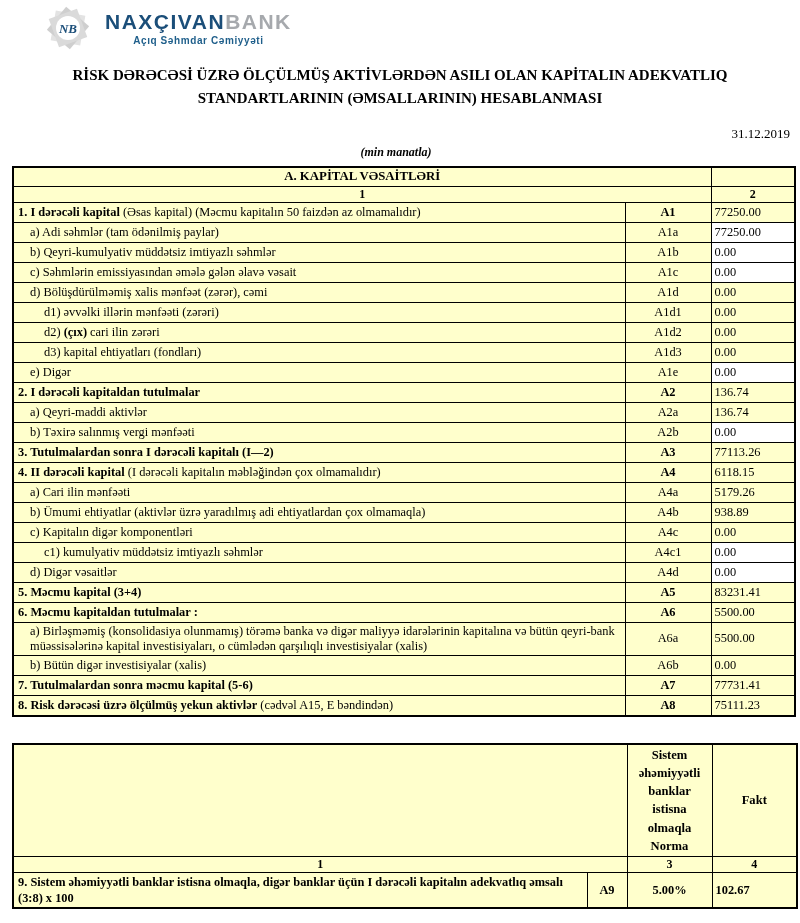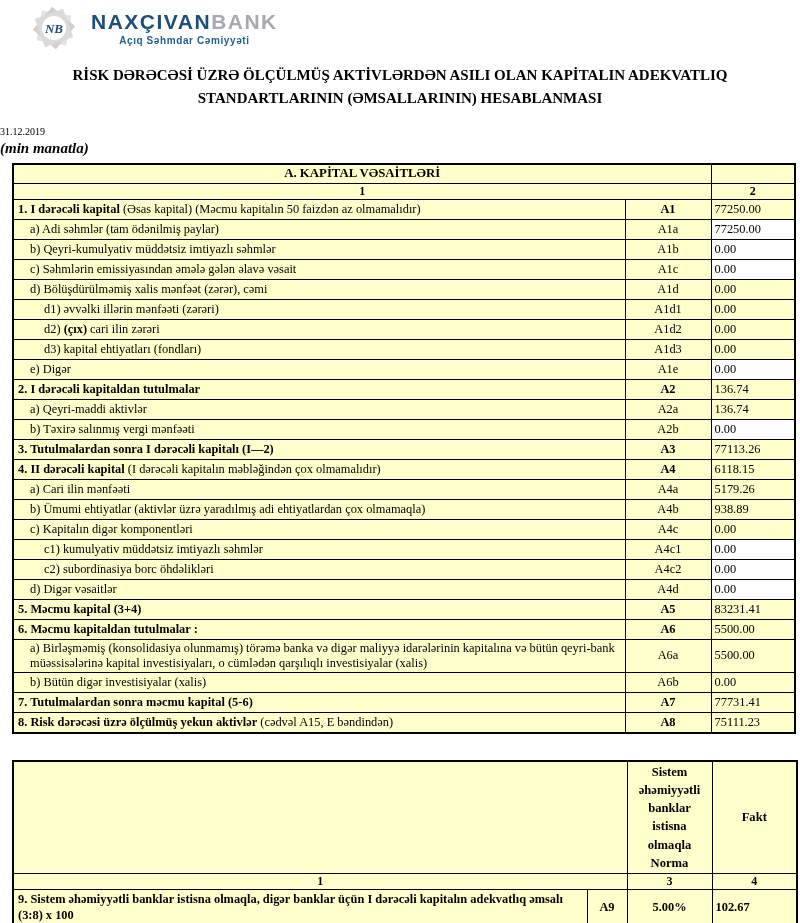--- a/index.html
+++ b/index.html
@@ -1,29 +1,29 @@
 <!DOCTYPE html>
 <html><head>
 <meta charset="utf-8">
 <style>
   html,body{margin:0;padding:0;background:#fff;}
   body{width:800px;font-family:"Liberation Serif",serif;color:#000;}
   .page{position:relative;width:800px;height:923px;overflow:hidden;background:#fff;}
 
   
-  .logo{position:absolute;top:4px;left:26px;display:flex;align-items:center;gap:9px;}
+  .logo{position:absolute;top:4px;left:40px;display:flex;align-items:center;gap:9px;}
   .logo-text{display:flex;flex-direction:column;align-items:center;}
   .brand{font-family:"Liberation Sans",sans-serif;font-weight:bold;font-size:21px;letter-spacing:1.5px;line-height:1;}
   .brand .primary{color:#1b4e79;}
   .brand .secondary{color:#a6a9ad;}
   .brand-sub{font-family:"Liberation Sans",sans-serif;font-weight:bold;font-size:10px;color:#1f5f8b;letter-spacing:.6px;margin-top:3px;}
 
   .title{margin:0 auto;padding-top:64px;width:712px;text-align:center;font-weight:bold;font-size:15px;line-height:1.55;}
-  .date{margin:15px 10px 0 0;font-size:10px;}
-  .unit{text-align:left;margin:3px 8px 0 0;font-size:15px;font-style:italic;font-weight:bold;}
+  .date{text-align:right;margin:15px 10px 0 0;font-size:13px;}
+  .unit{text-align:center;margin:3px 8px 0 0;font-size:12px;font-style:italic;font-weight:bold;}
 
   
   table{border-collapse:collapse;margin-left:12px;width:784px;table-layout:fixed;}
   td{border:1px solid #000;font-size:12.4px;padding:1px 3px;vertical-align:middle;background:#ffffcc;overflow:hidden;}
   .b{font-weight:bold;}
   .code{text-align:center;}
   .val{text-align:left;}
   .white{background:#ffffff;}
   .yellow{background:#ffffcc;}
   .sec-header td{font-weight:bold;text-align:center;height:16px;font-size:12.8px;}
@@ -170,25 +170,20 @@
           <td class="lbl ind1"><span>c)  Kapitalın digər komponentləri</span></td>
           <td class="code">A4c</td>
           <td class="val yellow">0.00</td>
         </tr>
         <tr>
           <td class="lbl ind2"><span>c1) kumulyativ müddətsiz imtiyazlı səhmlər</span></td>
           <td class="code">A4c1</td>
           <td class="val white">0.00</td>
         </tr>
         <tr>
-          <td class="lbl ind2"><span>c2) subordinasiya borc öhdəlikləri</span></td>
-          <td class="code">A4c2</td>
-          <td class="val white">0.00</td>
-        </tr>
-        <tr>
           <td class="lbl ind1"><span>d) Digər vəsaitlər</span></td>
           <td class="code">A4d</td>
           <td class="val white">0.00</td>
         </tr>
         <tr>
           <td class="lbl ind0"><span class="b">5. Məcmu kapital (3+4)</span></td>
           <td class="code b">A5</td>
           <td class="val yellow">83231.41</td>
         </tr>
         <tr>

